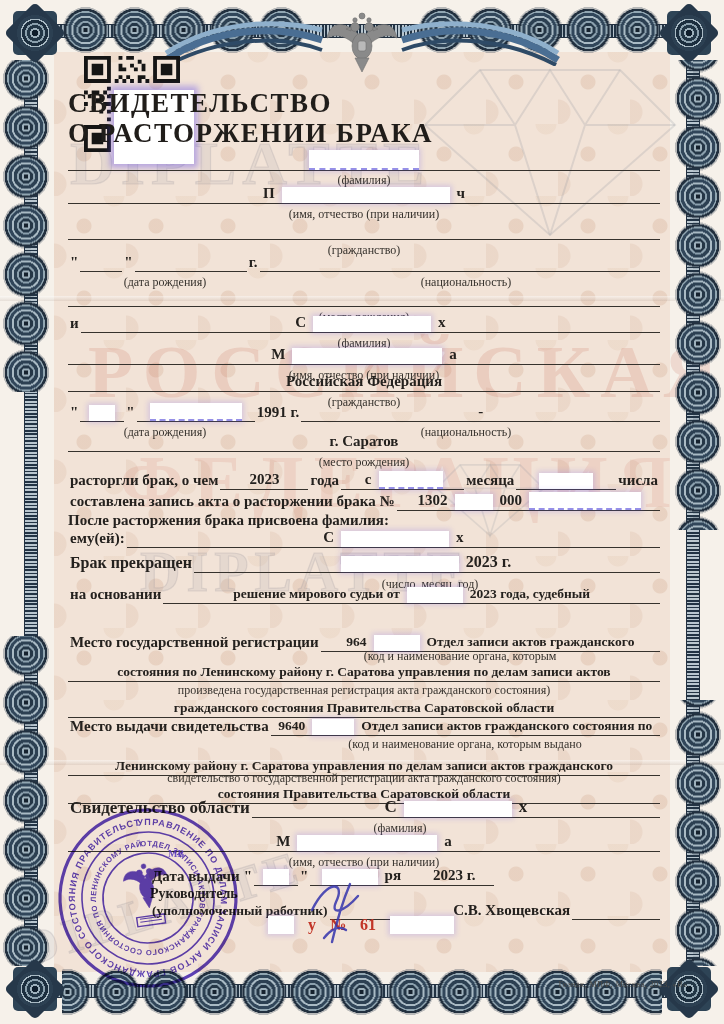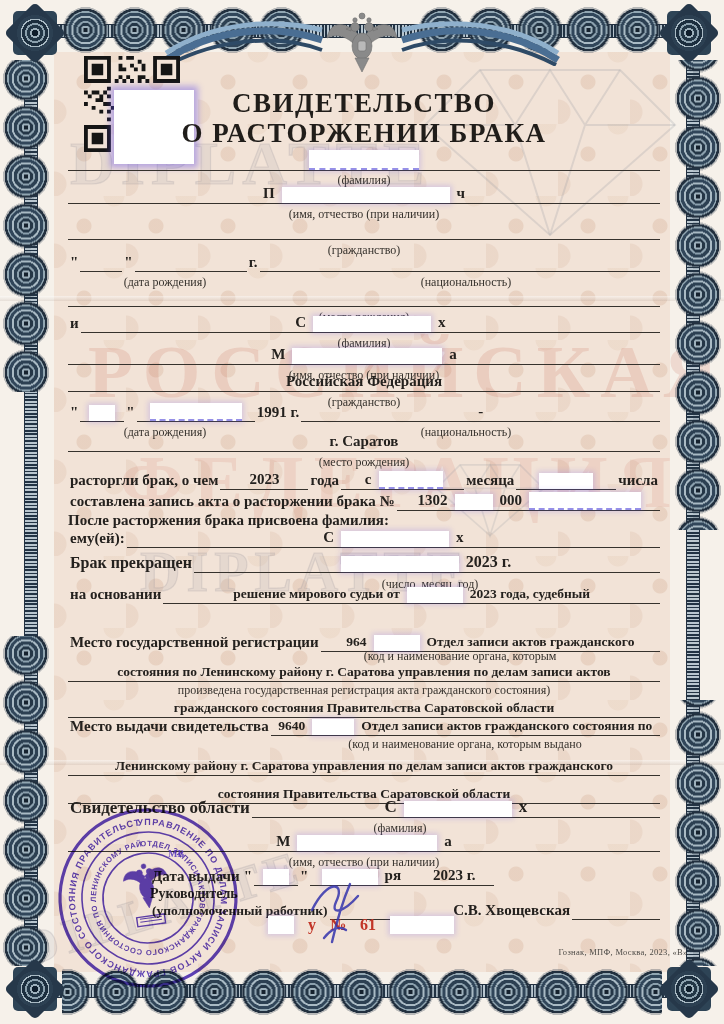--- a/index.html
+++ b/index.html
@@ -20,32 +20,32 @@
     background-image:radial-gradient(circle at 24px 24px,#16222e 0 2.5px,#9db0bb 2.5px 4.5px,#243646 4.5px 7px,#8ba0ad 7px 9px,#2c4052 9px 12.5px,#a9bac4 12.5px 14.5px,#31465a 14.5px 17.5px,#91a6b2 17.5px 19px,#22303f 19px 21.5px,rgba(40,56,72,.3) 21.5px 23px,transparent 23px);
     background-size:49px 48px;}
   .medal-y{position:absolute;width:48px;background-repeat:repeat-y;background-position:center;
     background-image:radial-gradient(circle at 24px 24px,#16222e 0 2.5px,#9db0bb 2.5px 4.5px,#243646 4.5px 7px,#8ba0ad 7px 9px,#2c4052 9px 12.5px,#a9bac4 12.5px 14.5px,#31465a 14.5px 17.5px,#91a6b2 17.5px 19px,#22303f 19px 21.5px,rgba(40,56,72,.3) 21.5px 23px,transparent 23px);
     background-size:48px 49px;}
   .corner{position:absolute;width:58px;height:58px;}
   .c-sq{position:absolute;inset:7px;background:#2e4456;border-radius:5px;}
   .c-sq.r{transform:rotate(45deg);background:#26384a;}
   .c-core{position:absolute;inset:7px;background:radial-gradient(circle,#0e1d2b 0 3px,#9db0bb 3px 5px,#223646 5px 8px,#8ba0ad 8px 10px,#1c2e3e 10px 13px,#a9bac4 13px 14.5px,#2c4052 14.5px 18px,transparent 18px);}
   
-  .title{position:absolute;left:68px;width:592px;text-align:center;font-weight:700;font-size:27px;letter-spacing:1.5px;color:#201d1a;}
+  .title{position:absolute;left:68px;width:592px;font-weight:700;font-size:27px;letter-spacing:1.5px;color:#201d1a;}
   .frow{position:absolute;left:68px;width:592px;display:flex;align-items:flex-end;font-weight:700;font-size:15px;line-height:1.25;}
   .seg{flex:1 1 auto;border-bottom:1.4px solid #36322d;display:flex;justify-content:center;align-items:flex-end;gap:5px;padding:0 4px;min-height:19px;}
   .seg.fixed{flex:0 0 auto;justify-content:center;}
   .txt{white-space:nowrap;padding:0 2px;}
   .sm{font-size:13.5px;}
   .lblrow{position:absolute;font-weight:400;font-size:12px;color:#35312c;text-align:center;line-height:1.15;}
   .redact{display:inline-block;background:#fff;height:16px;box-shadow:0 0 5px 2px rgba(120,100,240,.22);vertical-align:bottom;}
   .redact.dash{border-bottom:2px dashed rgba(80,70,215,.6);}
   .plain{position:absolute;left:68px;width:592px;font-weight:700;font-size:15px;}
   .rednote{position:absolute;display:flex;gap:14px;align-items:flex-end;color:#c23527;font-weight:700;font-size:16px;}
-  .goznak{position:absolute;font-size:8.5px;color:#4c4a46;letter-spacing:.3px;}
+  .goznak{position:absolute;font-size:8.5px;color:#4c4a46;letter-spacing:.3px;margin-top:32px;}
   
   .wm-red{position:absolute;font-weight:700;font-size:74px;letter-spacing:10px;color:rgba(192,74,52,.14);white-space:nowrap;}
   .wm-gray{position:absolute;font-weight:700;font-size:62px;letter-spacing:6px;color:rgba(150,145,155,.13);-webkit-text-stroke:1.2px rgba(150,145,155,.22);white-space:nowrap;}
   .qr-wrap{position:absolute;left:84px;top:56px;width:96px;height:96px;}
   .qr-redact{position:absolute;left:114px;top:90px;width:80px;height:74px;background:#fff;box-shadow:0 0 6px 4px rgba(95,75,235,.4);}
   .stamp{position:absolute;left:54px;top:804px;width:188px;height:188px;opacity:.9;transform:rotate(-8deg);mix-blend-mode:multiply;}
   .sig{position:absolute;left:288px;top:876px;width:96px;height:72px;}
   .eagle{position:absolute;left:322px;top:8px;width:80px;height:66px;}
   .swoosh{position:absolute;top:20px;width:160px;height:46px;}
   .diamond{position:absolute;opacity:.8;}
@@ -318,20 +318,21 @@
       <span class="redact" style="width:42px"></span>
       <span class="txt sm">Отдел записи актов гражданского состояния по</span>
       </div>
   </div>
   <div class="lblrow" style="top:738px;left:300px;width:330px">(код и наименование органа, которым выдано</div>
   <div class="frow" style="top:756px">
     <div class="seg">
         <span class="txt sm">Ленинскому району г. Саратова управления по делам записи актов гражданского</span>
       </div>
   </div>
+  <div class="lblrow" style="top:772px;left:68px;width:592px">свидетельство о государственной регистрации акта гражданского состояния)</div>
   <div class="frow" style="top:784px">
     <div class="seg">
         <span class="txt sm">состояния Правительства Саратовской области</span>
       </div>
   </div>
 
   <div class="frow" style="top:796px;font-size:17px">
     <span class="txt">Свидетельство области</span>
     <div class="seg">
         <span class="txt">С</span>

